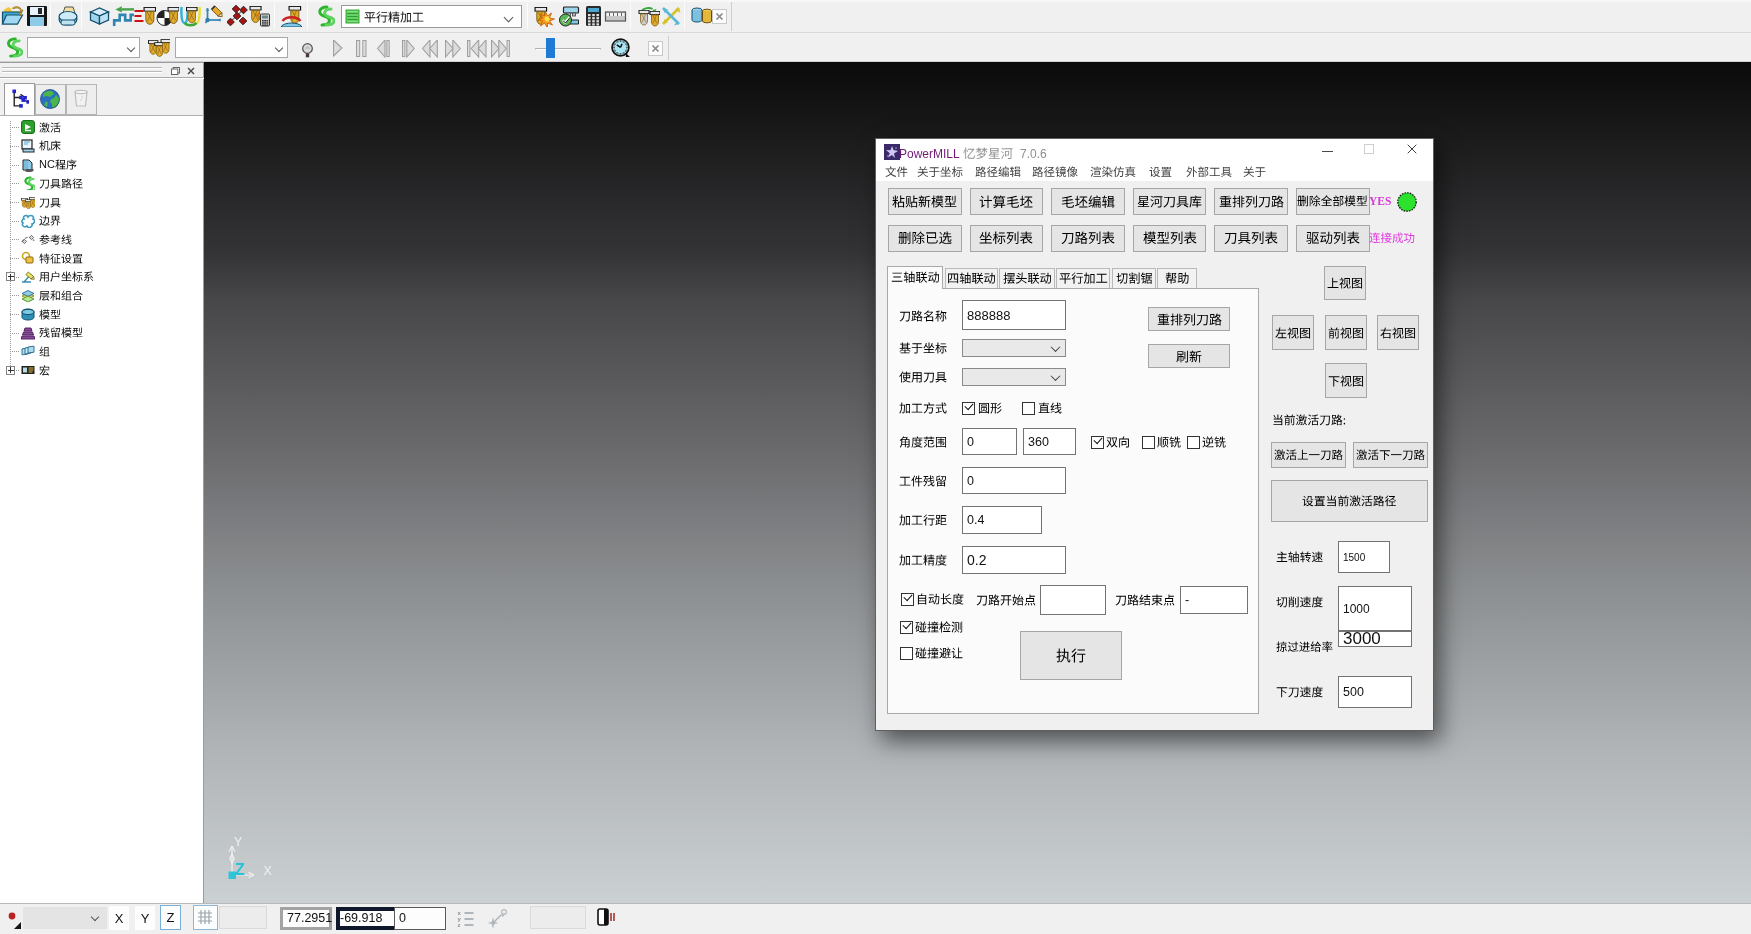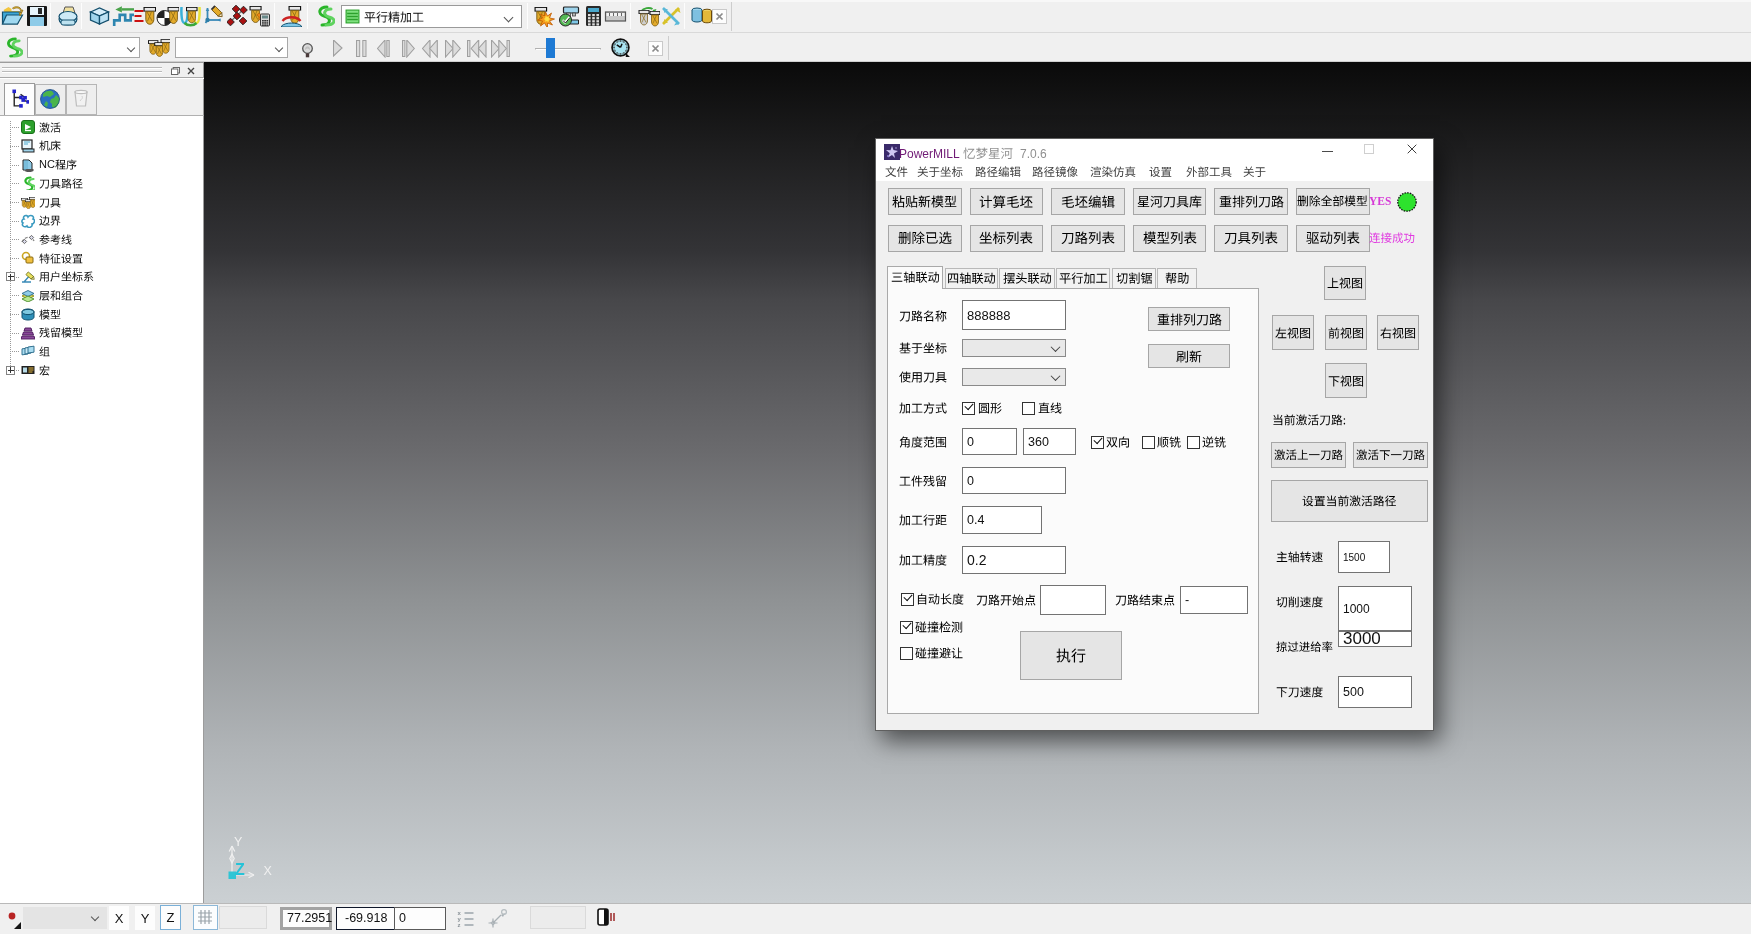--- a/index.html
+++ b/index.html
@@ -561,21 +561,21 @@
 <div class="abs" style="left:92px;top:914px;width:6px;height:6px;border-right:1.4px solid #555;border-bottom:1.4px solid #555;transform:rotate(45deg)"></div>
 <div class="abs" style="left:109px;top:906px;width:20px;height:24px;background:#fdfdfd;color:#111;font-size:13px;display:flex;align-items:center;justify-content:center">X</div>
 <div class="abs" style="left:135px;top:906px;width:20px;height:24px;background:#fdfdfd;color:#111;font-size:13px;display:flex;align-items:center;justify-content:center">Y</div>
 <div class="abs" style="left:160px;top:905px;width:21px;height:25px;background:#fdfdfd;border:1px solid #7ab0d8;color:#111;font-size:13px;display:flex;align-items:center;justify-content:center">Z</div>
 <div class="abs" style="left:193px;top:905px;width:25px;height:25px;background:#fbfdfe;border:1px solid #8cb8d8"></div>
 <svg style="position:absolute;left:196px;top:908px" width="18" height="18" viewBox="0 0 18 18">
     <path d="M2 5h14M2 9h14M2 13h14M5 2v14M9 2v14M13 2v14" stroke="#9aa4aa" stroke-width="1.2"></path>
   </svg>
 <div class="abs" style="left:219px;top:906px;width:48px;height:23px;background:#ececec;border:1px solid #dadada"></div>
 <div class="abs" style="left:280px;top:906.5px;width:52px;height:23px;background:#fdfdfd;border:3px solid #a3a3a3;color:#111;font-size:12.5px;display:flex;align-items:center;padding-left:4px">77.2951</div>
-<div class="abs" style="left:336px;top:906.5px;width:78px;height:23px;background:#fdfdfd;border:1px solid #0f172a;color:#111;font-size:12.5px;display:flex;align-items:center;padding-left:8px">-69.918</div>
+<div class="abs" style="left:336px;top:906.5px;width:78px;height:23px;background:#fdfdfd;border:4px solid #0f172a;color:#111;font-size:12.5px;display:flex;align-items:center;padding-left:0">-69.918</div>
 <div class="abs" style="left:394px;top:906.5px;width:52px;height:23px;background:#fdfdfd;border:1px solid #5a5a5a;color:#111;font-size:12.5px;display:flex;align-items:center;padding-left:4px">0</div>
 <svg style="position:absolute;left:455px;top:908px" width="21" height="21" viewBox="0 0 18 21">
     <g fill="#8a9298" font-family="Liberation Sans" font-size="6" font-weight="bold">
       <text x="1" y="7">x</text>
       <text x="1" y="13">y</text>
       <text x="1" y="19">z</text>
     </g>
     <path d="M8 5h9M8 11h9M8 17h9" stroke="#9aa4aa" stroke-width="1.6"></path>
   </svg>
 <svg style="position:absolute;left:487px;top:908px" width="21" height="21" viewBox="0 0 19 21">

